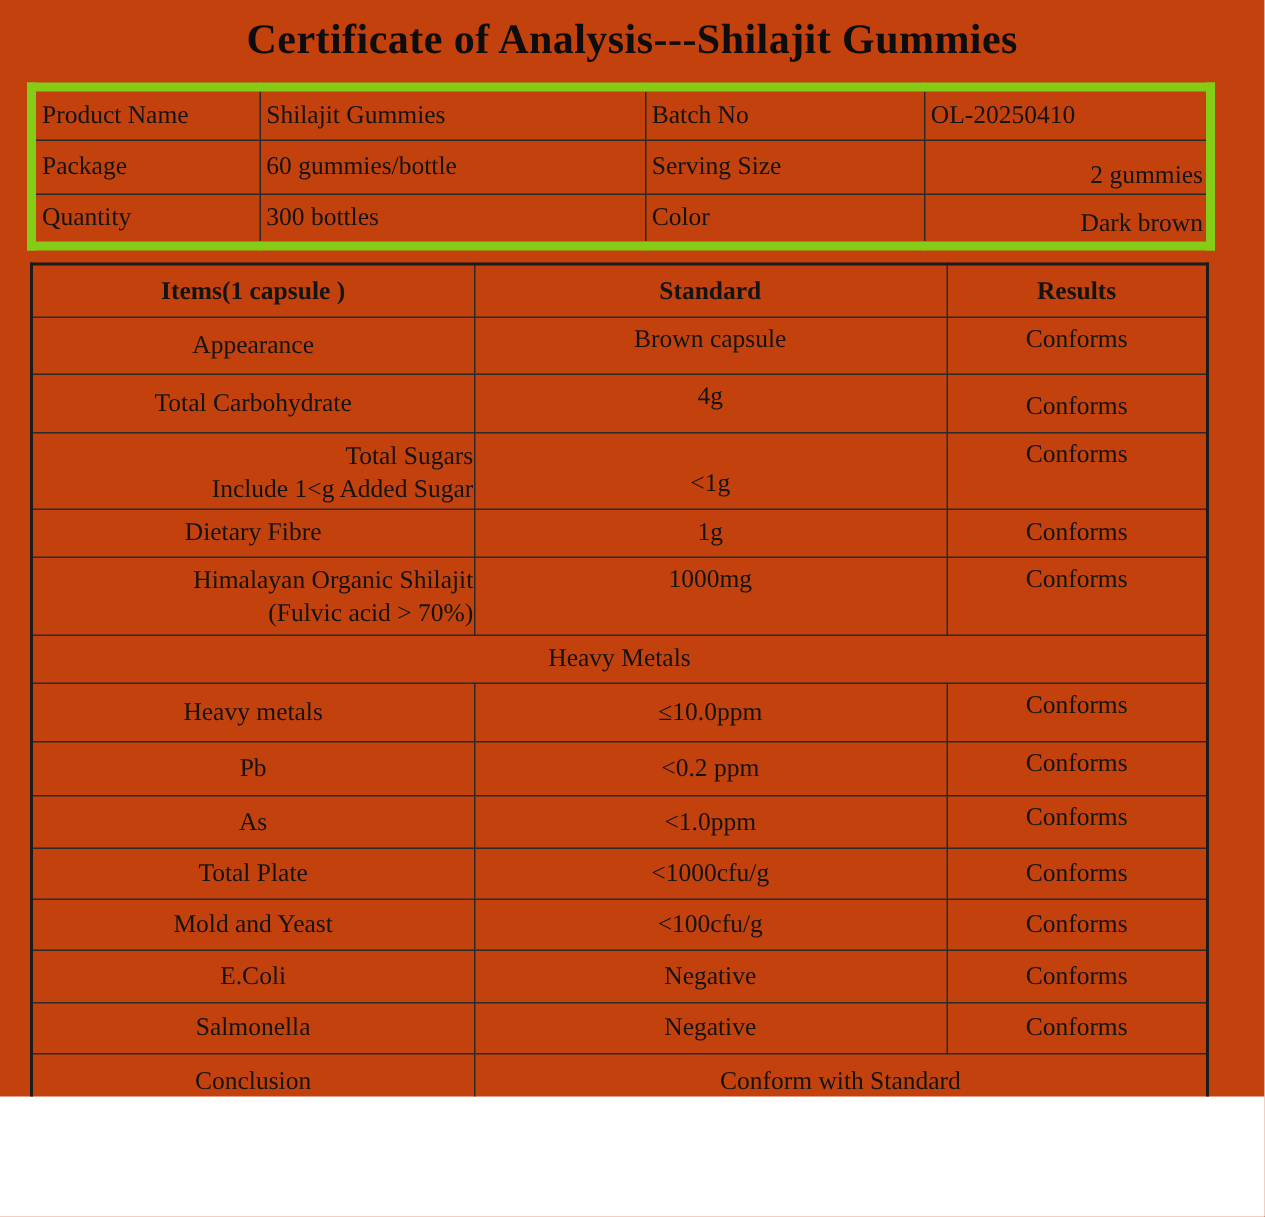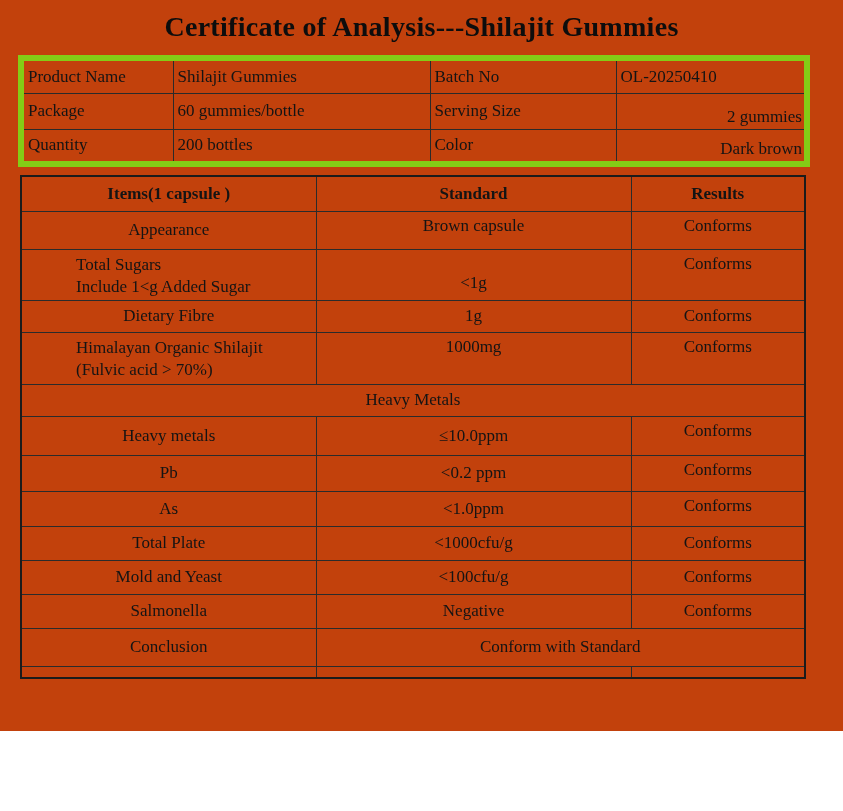--- a/index.html
+++ b/index.html
@@ -50,21 +50,21 @@
     border:1px solid #2b2b2b;
     text-align:center;
     vertical-align:middle;
     padding:0;
     overflow:hidden;
   }
   table.spec th { font-weight:bold; }
   .tl { text-align:left !important; padding-left:54px !important; }
   .vt { vertical-align:top !important; padding-top:4px !important; }
   .vb { vertical-align:bottom !important; padding-bottom:7px !important; }
-  .two-line div { line-height:22px; }
+  .two-line div { line-height:22px;text-align:right; }
 
   tr.h32{height:32px} tr.h34{height:34px} tr.h35{height:35px}
   tr.h36{height:36px} tr.h38{height:38px} tr.h39{height:39px}
   tr.h51{height:51px} tr.h52{height:52px} tr.h12{height:12px}
 </style>
 </head>
 <body>
 
 <div class="page">
 
@@ -85,21 +85,21 @@
         <td>OL-20250410</td>
       </tr>
       <tr class="h36">
         <td>Package</td>
         <td>60 gummies/bottle</td>
         <td>Serving Size</td>
         <td class="vbot">2 gummies</td>
       </tr>
       <tr class="h35">
         <td>Quantity</td>
-        <td>200 bottles</td>
+        <td>300 bottles</td>
         <td>Color</td>
         <td class="vbot">Dark brown</td>
       </tr>
     </tbody>
   </table>
 
   <table class="spec">
     <colgroup>
       <col style="width:295px">
         <col style="width:315px">
@@ -111,20 +111,25 @@
         <th>Standard</th>
         <th>Results</th>
       </tr>
 
       <tr class="h38">
         <td>Appearance</td>
         <td class="vt">Brown capsule</td>
         <td class="vt">Conforms</td>
       </tr>
 
+      <tr class="h39">
+        <td>Total Carbohydrate</td>
+        <td class="vt">4g</td>
+        <td class="vb">Conforms</td>
+      </tr>
 
       <tr class="h51">
         <td class="tl vt two-line">
           <div>Total Sugars</div>
           <div>Include 1&lt;g Added Sugar</div>
         </td>
         <td class="vb">&lt;1g</td>
         <td class="vt">Conforms</td>
       </tr>
 
@@ -170,20 +175,25 @@
         <td>&lt;1000cfu/g</td>
         <td>Conforms</td>
       </tr>
 
       <tr class="h34">
         <td>Mold and Yeast</td>
         <td>&lt;100cfu/g</td>
         <td>Conforms</td>
       </tr>
 
+      <tr class="h35">
+        <td>E.Coli</td>
+        <td>Negative</td>
+        <td>Conforms</td>
+      </tr>
 
       <tr class="h34">
         <td>Salmonella</td>
         <td>Negative</td>
         <td>Conforms</td>
       </tr>
 
 
       <tr class="h38">
         <td>Conclusion</td>

